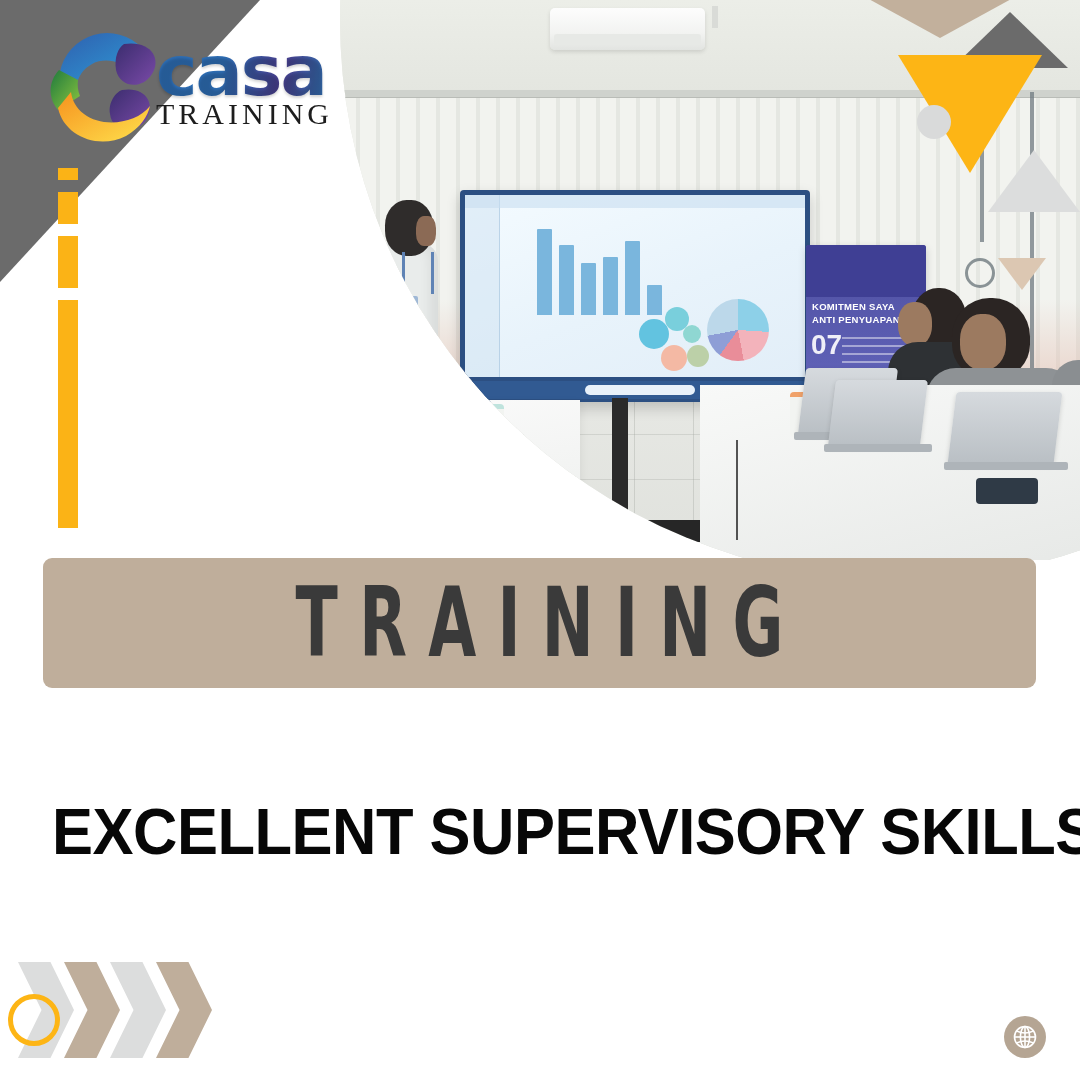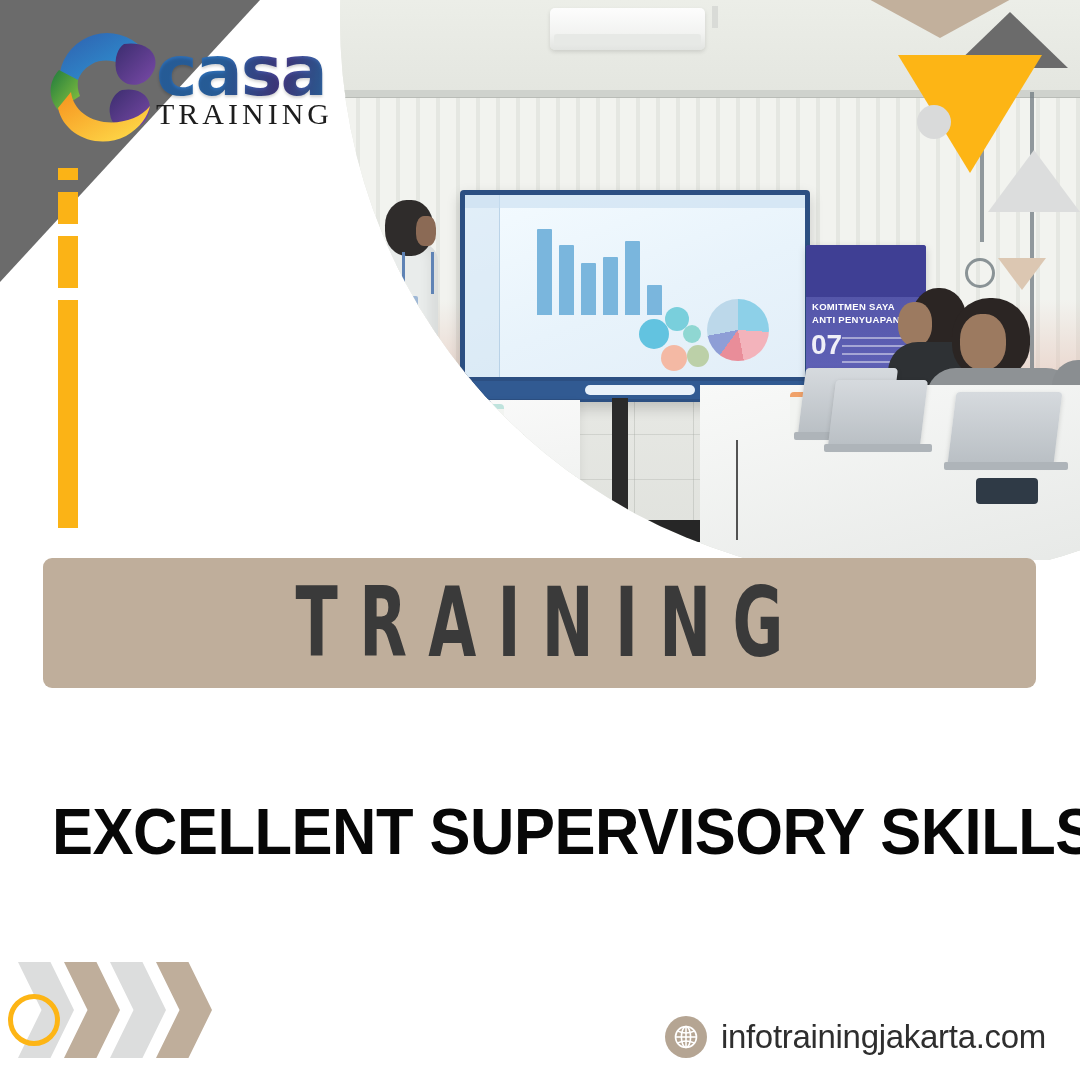--- a/index.html
+++ b/index.html
@@ -305,16 +305,15 @@
     <span class="globe">
       <svg width="26" height="26" viewBox="0 0 26 26">
         <circle cx="13" cy="13" r="10.5" fill="none" stroke="#ffffff" stroke-width="1.6"></circle>
         <ellipse cx="13" cy="13" rx="4.6" ry="10.5" fill="none" stroke="#ffffff" stroke-width="1.6"></ellipse>
         <line x1="2.5" y1="13" x2="23.5" y2="13" stroke="#ffffff" stroke-width="1.6"></line>
         <line x1="13" y1="2.5" x2="13" y2="23.5" stroke="#ffffff" stroke-width="1.6"></line>
         <path d="M4.6 7 Q13 11 21.4 7" fill="none" stroke="#ffffff" stroke-width="1.4"></path>
         <path d="M4.6 19 Q13 15 21.4 19" fill="none" stroke="#ffffff" stroke-width="1.4"></path>
       </svg>
     </span>
-    <span class="site">infotrainingjakarta.com</span>
   </div>
 
 </div>
 
 </body></html>

